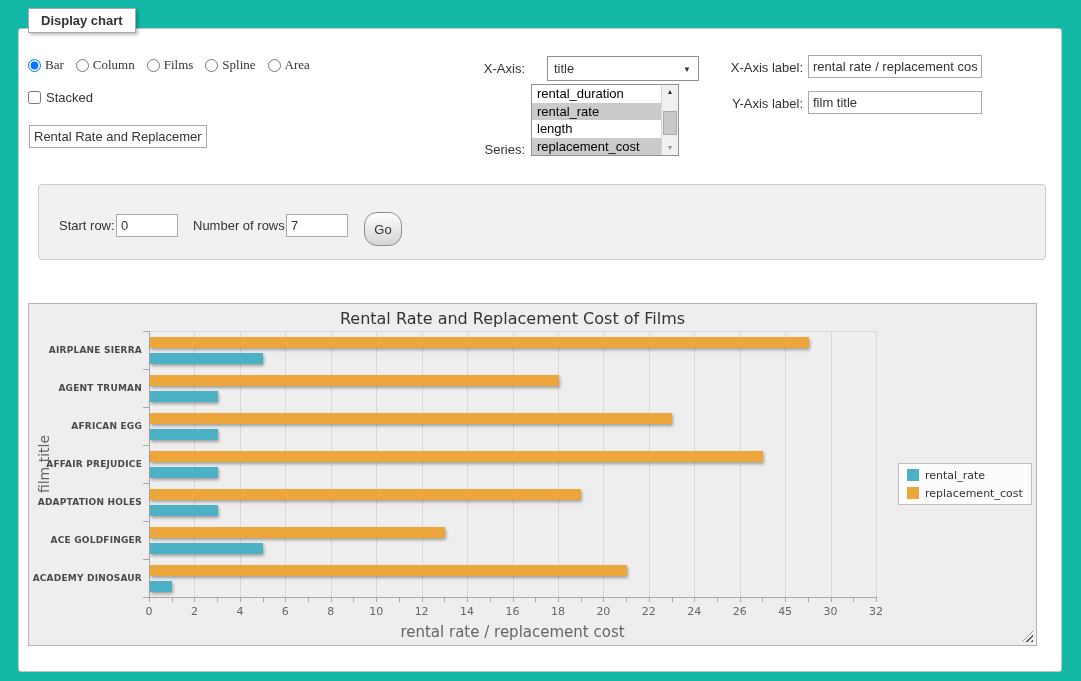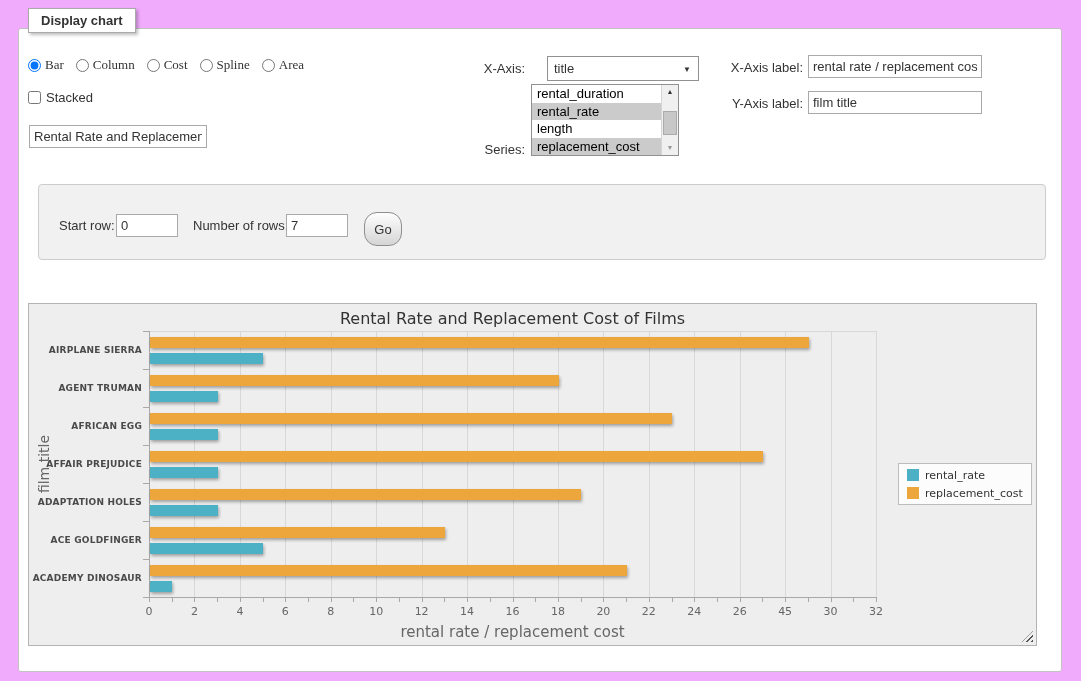--- a/index.html
+++ b/index.html
@@ -1,17 +1,17 @@
 <!DOCTYPE html>
 <html><head>
 <meta charset="utf-8">
 <style>
   * { margin:0; padding:0; box-sizing:border-box; }
   html,body { background:#fff; }
-  .page { position:relative; width:1081px; height:681px; background:#f0abfc;
+  .page { position:relative; width:1081px; height:681px; background:#14b8a6;
           font-family:"Liberation Sans", sans-serif; font-size:13px; color:#333; overflow:hidden; }
   .abs { position:absolute; }
 
   
   .fs-border { left:18px; top:28px; width:1044px; height:644px; border:1px solid #c3c3c3; border-radius:3px; background:#fff; }
   .fs-legend { left:28px; top:8px; background:#fff; border:1px solid #a9a9a9; padding:4px 12px;
                font-weight:bold; font-size:13px; color:#333; box-shadow:2px 2px 3px rgba(0,0,0,0.25); }
 
   
   .radio-row { left:28px; top:56px; display:flex; align-items:center; height:18px; }
@@ -92,21 +92,21 @@
 
   <div class="abs fs-border"></div>
   <div class="abs fs-legend">Display chart</div>
 
   <div class="abs radio-row" id="chart-type-row">
       <input type="radio" name="charttype" id="ct0" checked="" style="">
       <label for="ct0">Bar</label>
       <input type="radio" name="charttype" id="ct1" style="">
       <label for="ct1">Column</label>
       <input type="radio" name="charttype" id="ct2" style="">
-      <label for="ct2">Cost</label>
+      <label for="ct2">Films</label>
       <input type="radio" name="charttype" id="ct3" style="">
       <label for="ct3">Spline</label>
       <input type="radio" name="charttype" id="ct4" style="">
       <label for="ct4">Area</label>
     </div>
 
   <div class="abs stacked-row">
     <input type="checkbox" id="stacked-cb" style="">
     <label for="stacked-cb">Stacked</label>
   </div>

